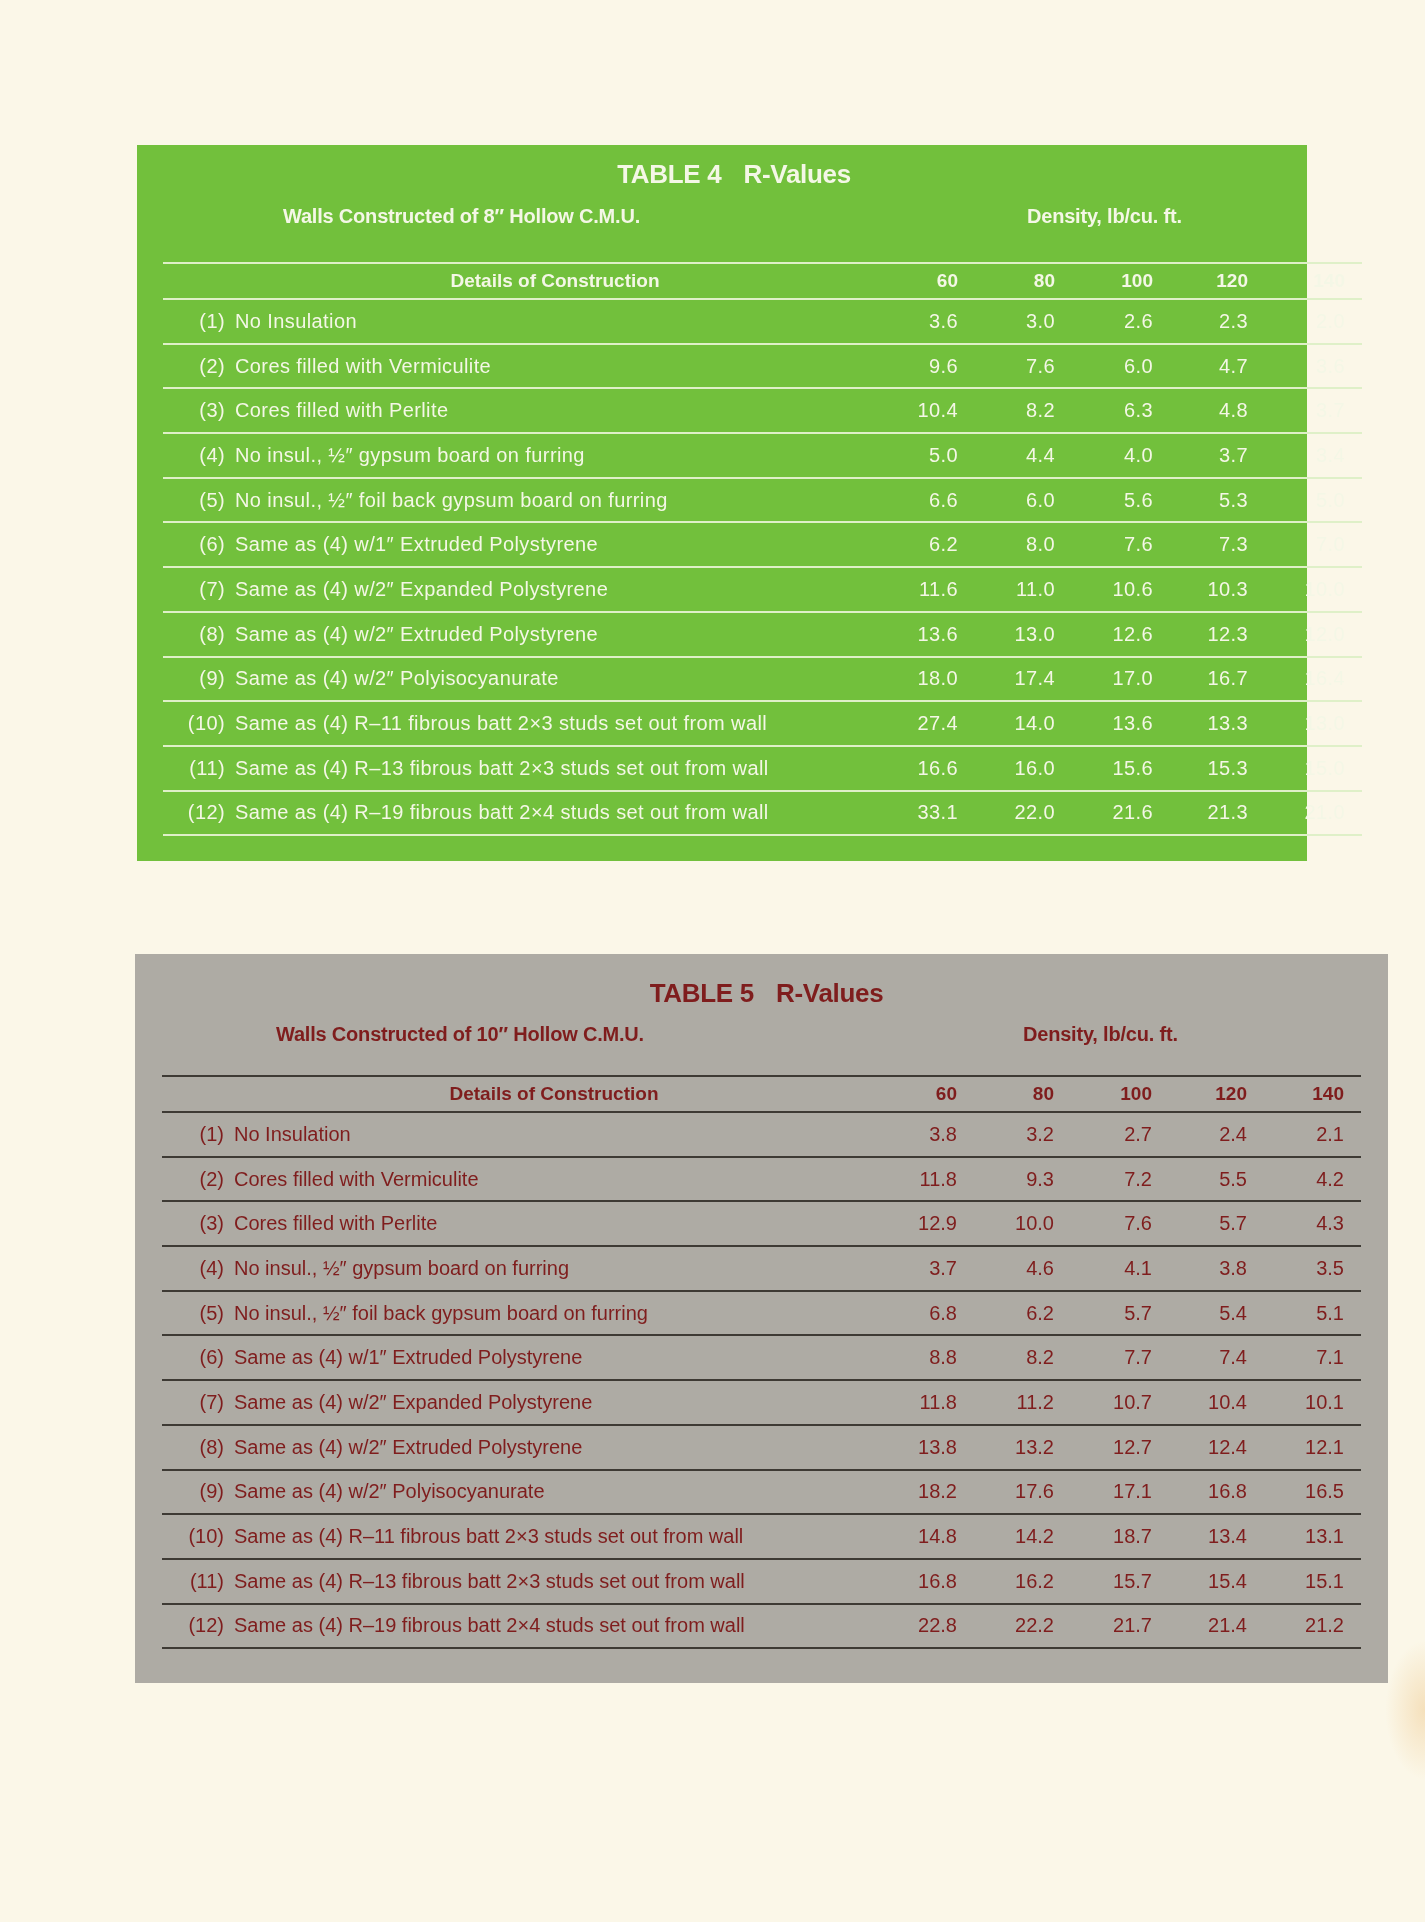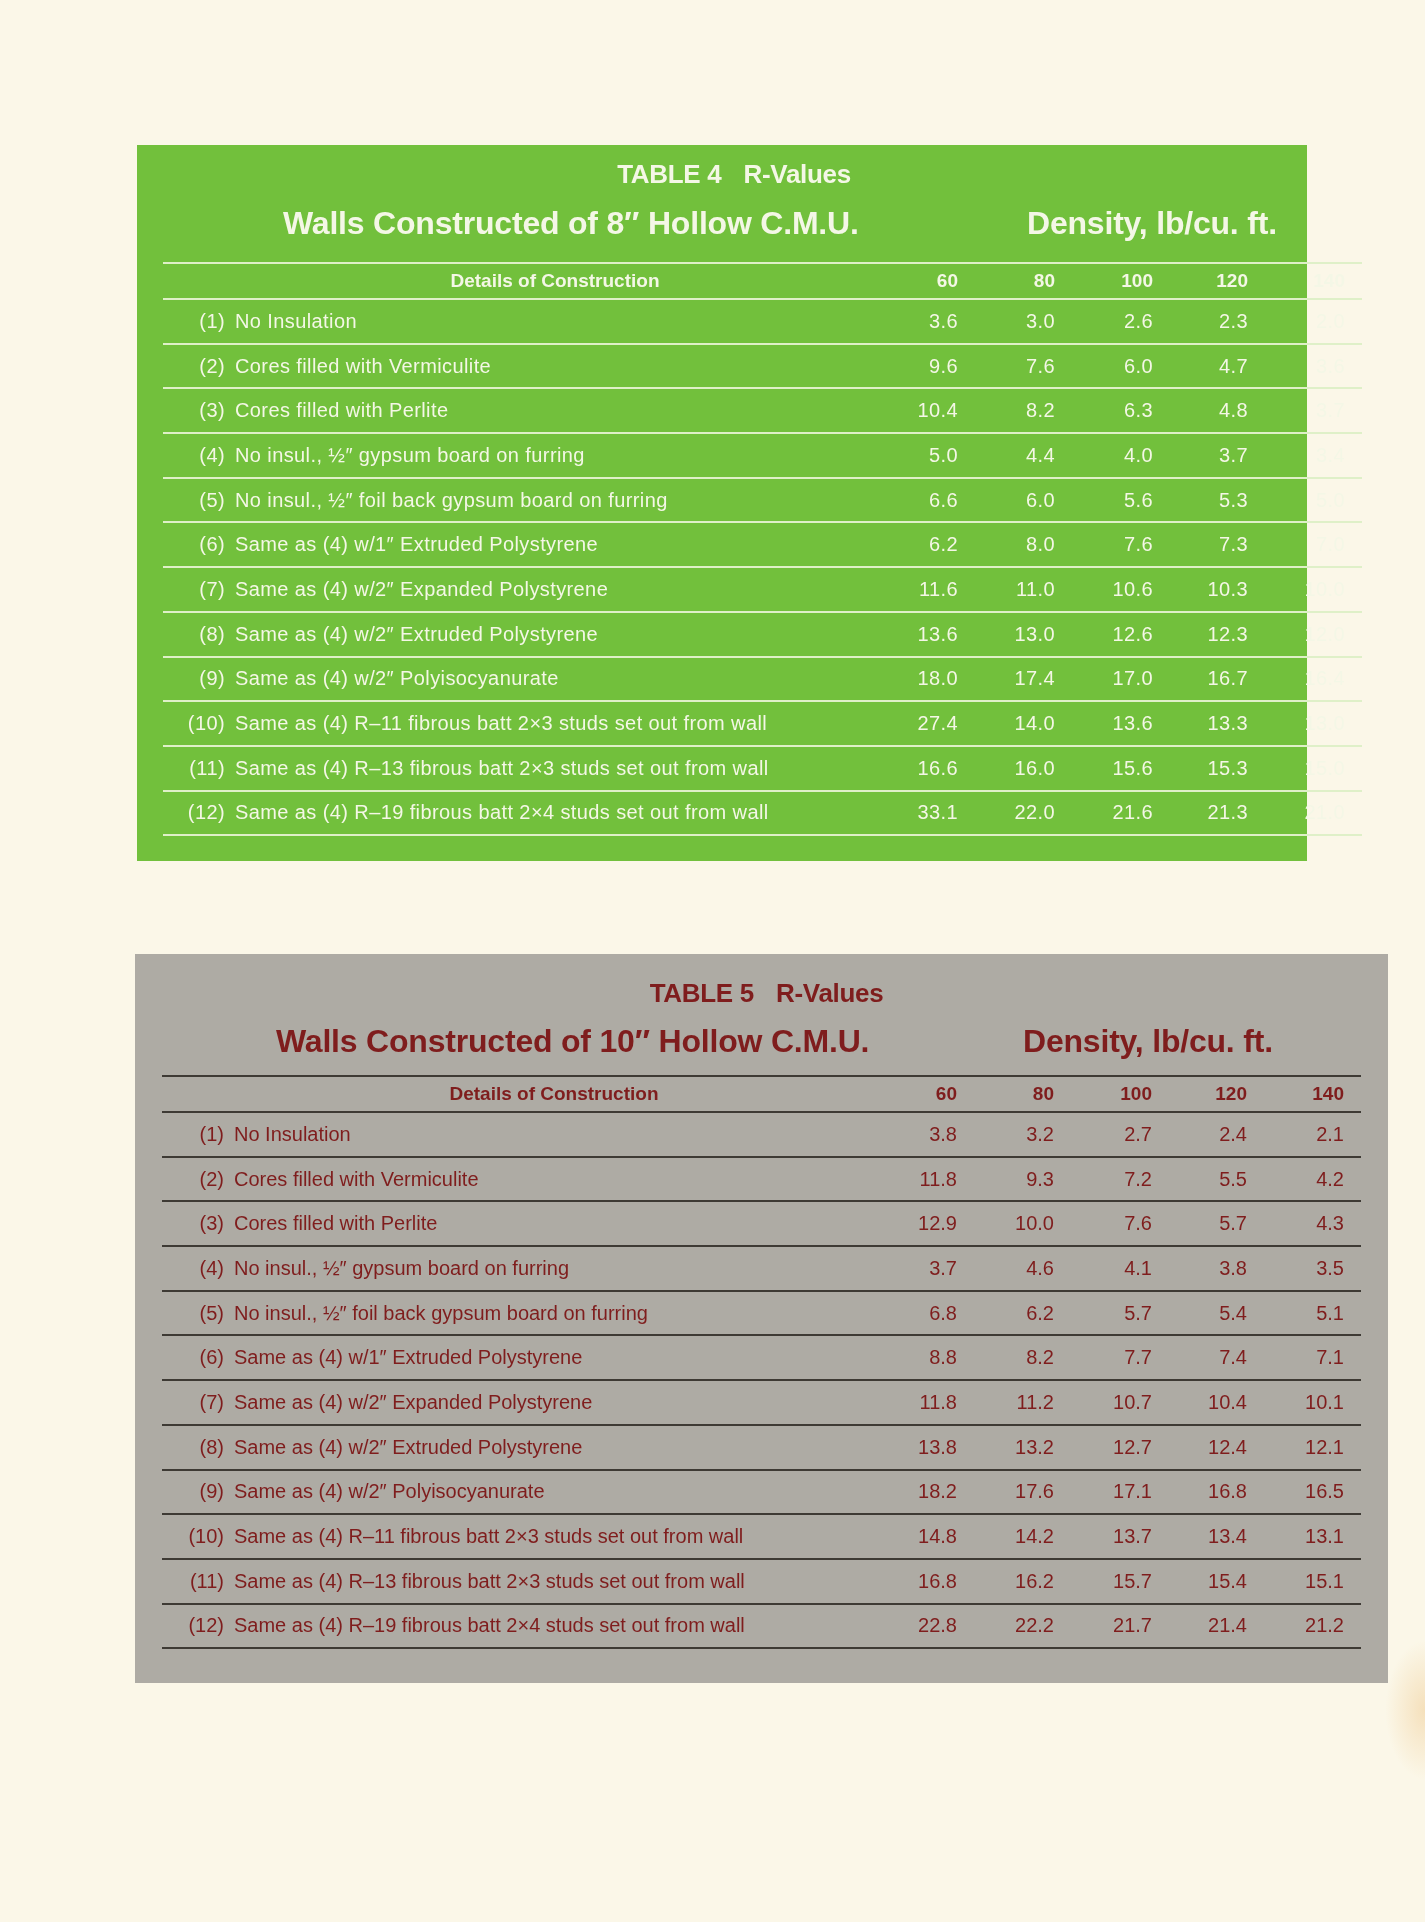--- a/index.html
+++ b/index.html
@@ -22,21 +22,21 @@
 
   .title {
     position: absolute; left: 0; right: 0; text-align: center;
     font-weight: bold; font-size: 26px; letter-spacing: -0.3px;
   }
   .title .num { margin-right: 22px; }
   .green .title { top: 14px; padding-left: 24px; }
   .gray  .title { top: 24px; padding-left: 10px; }
 
   .subtitle {
-    position: absolute; font-weight: bold; font-size: 32px; letter-spacing: -0.2px;
+    position: absolute; font-weight: bold; font-size: 20px; letter-spacing: -0.2px;
   }
   .green .subtitle.left  { left: 146px; top: 60px; }
   .green .subtitle.right { left: 890px; top: 60px; }
   .gray  .subtitle.left  { left: 141px; top: 69px; text-align: center; }
   .gray  .subtitle.right { left: 888px; top: 69px; }
 
   .tbl {
     position: absolute; border-collapse: collapse; table-layout: fixed;
   }
   .green .tbl { left: 26px; top: 117px; width: 1199px; }
@@ -291,21 +291,21 @@
           <td class="val c1">18.2</td>
           <td class="val c2">17.6</td>
           <td class="val c3">17.1</td>
           <td class="val c4">16.8</td>
           <td class="val c5 v-end">16.5</td>
         </tr>
         <tr>
           <td class="detail"><span class="idx">(10)</span><span>Same as (4) R–11 fibrous batt 2×3 studs set out from wall</span></td>
           <td class="val c1">14.8</td>
           <td class="val c2">14.2</td>
-          <td class="val c3">13.7</td>
+          <td class="val c3">18.7</td>
           <td class="val c4">13.4</td>
           <td class="val c5 v-end">13.1</td>
         </tr>
         <tr>
           <td class="detail"><span class="idx">(11)</span><span>Same as (4) R–13 fibrous batt 2×3 studs set out from wall</span></td>
           <td class="val c1">16.8</td>
           <td class="val c2">16.2</td>
           <td class="val c3">15.7</td>
           <td class="val c4">15.4</td>
           <td class="val c5 v-end">15.1</td>

